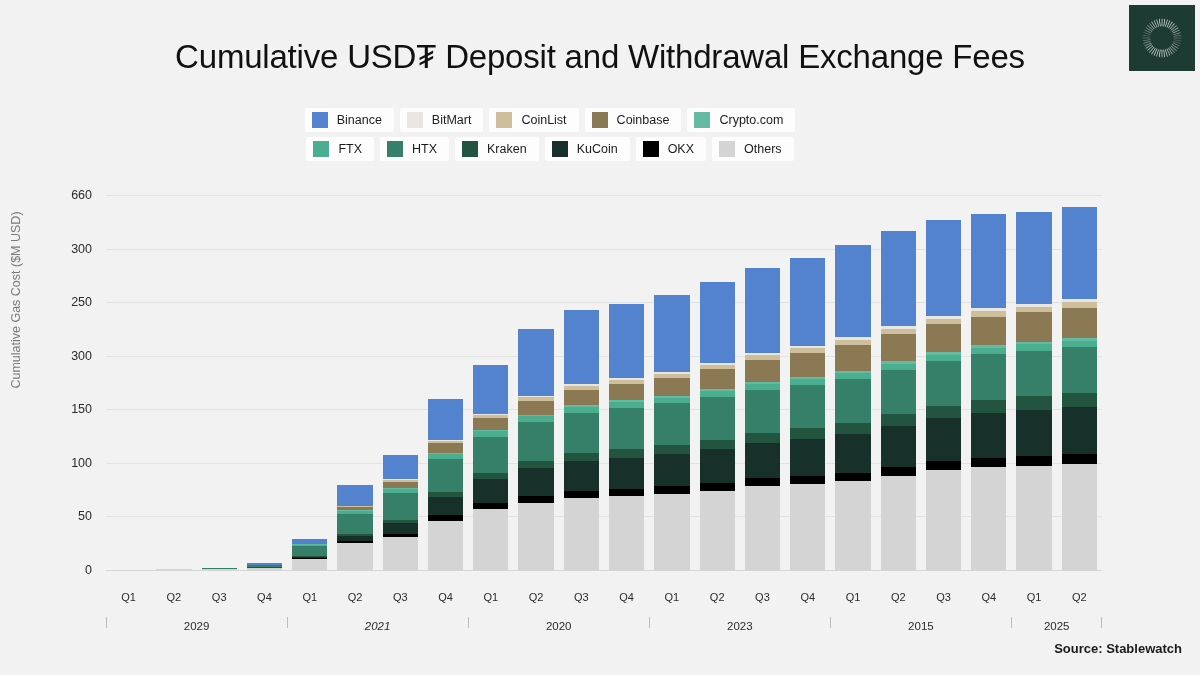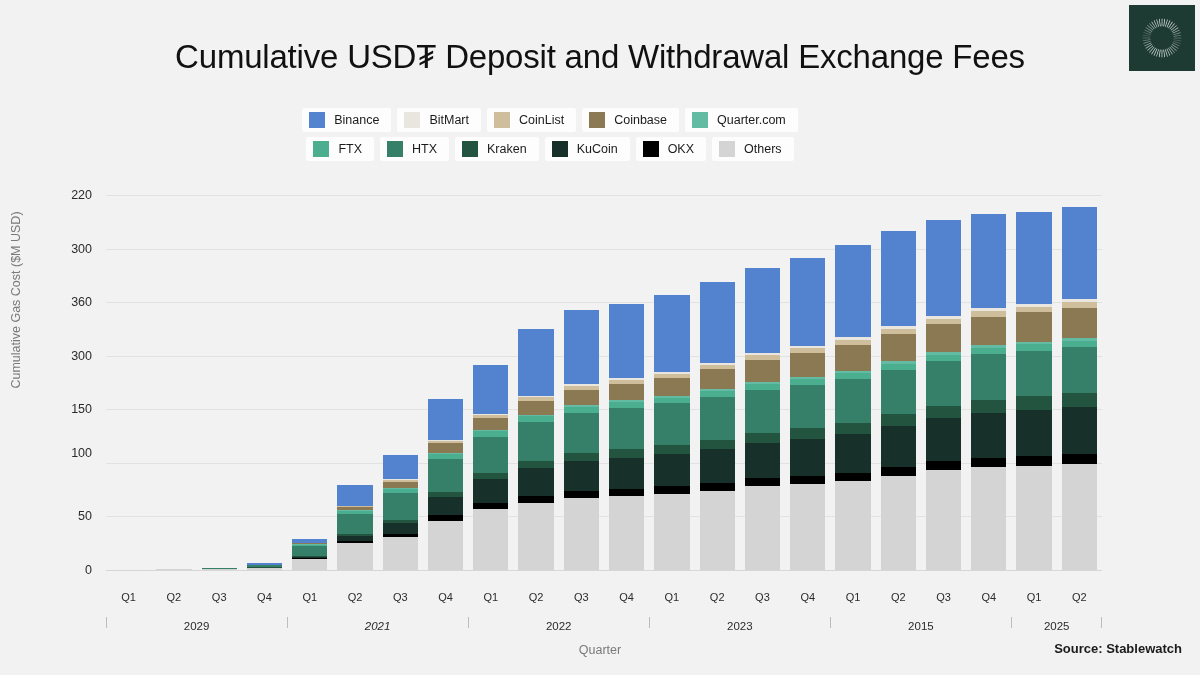--- a/index.html
+++ b/index.html
@@ -178,21 +178,21 @@
         <div class="legend-item">
           <span class="legend-swatch" style="background: rgb(207, 190, 156);"></span>
           <span class="legend-label">CoinList</span>
         </div>
         <div class="legend-item">
           <span class="legend-swatch" style="background: rgb(138, 121, 83);"></span>
           <span class="legend-label">Coinbase</span>
         </div>
         <div class="legend-item">
           <span class="legend-swatch" style="background: rgb(99, 187, 164);"></span>
-          <span class="legend-label">Quarter.com</span>
+          <span class="legend-label">Crypto.com</span>
         </div>
       </div>
     <div class="legend-row" id="legend-row-1">
         <div class="legend-item">
           <span class="legend-swatch" style="background: rgb(75, 174, 143);"></span>
           <span class="legend-label">FTX</span>
         </div>
         <div class="legend-item">
           <span class="legend-swatch" style="background: rgb(54, 128, 105);"></span>
           <span class="legend-label">HTX</span>
@@ -519,35 +519,34 @@
       <div class="xlabel" style="left: 837.545px;">Q3</div>
       <div class="xlabel" style="left: 882.818px;">Q4</div>
       <div class="xlabel" style="left: 928.091px;">Q1</div>
       <div class="xlabel" style="left: 973.364px;">Q2</div>
     </div>
   <div class="yearlabels" id="yearlabels">
       <div class="yearlabel" style="left: 90.5455px;">2029</div>
       <div class="yeartick" style="left: 0px;"></div>
       <div class="yearlabel" style="left: 271.636px; font-style: italic;">2021</div>
       <div class="yeartick" style="left: 181.091px;"></div>
-      <div class="yearlabel" style="left: 452.727px;">2022</div>
+      <div class="yearlabel" style="left: 452.727px;">2020</div>
       <div class="yeartick" style="left: 362.182px;"></div>
       <div class="yearlabel" style="left: 633.818px;">2023</div>
       <div class="yeartick" style="left: 543.273px;"></div>
       <div class="yearlabel" style="left: 814.909px;">2015</div>
       <div class="yeartick" style="left: 724.364px;"></div>
       <div class="yearlabel" style="left: 950.727px;">2025</div>
       <div class="yeartick" style="left: 905.455px;"></div>
       <div class="yeartick" style="left: 995px;"></div>
     </div>
 
-  <div class="x-axis-title">Quarter</div>
   <div class="source-note">Source: Stablewatch</div>
 
 <div class="ytick" style="top: 570px;">0</div>
     <div class="ytick" style="top: 516.429px;">50</div>
-    <div class="ytick" style="top: 453px;">100</div>
+    <div class="ytick" style="top: 463px;">100</div>
     <div class="ytick" style="top: 409.286px;">150</div>
     <div class="ytick" style="top: 355.714px;">300</div>
-    <div class="ytick" style="top: 302.143px;">360</div>
+    <div class="ytick" style="top: 302.143px;">250</div>
     <div class="ytick" style="top: 248.571px;">300</div>
-    <div class="ytick" style="top: 195px;">220</div>
+    <div class="ytick" style="top: 195px;">660</div>
   </div>
 
 </body></html>

